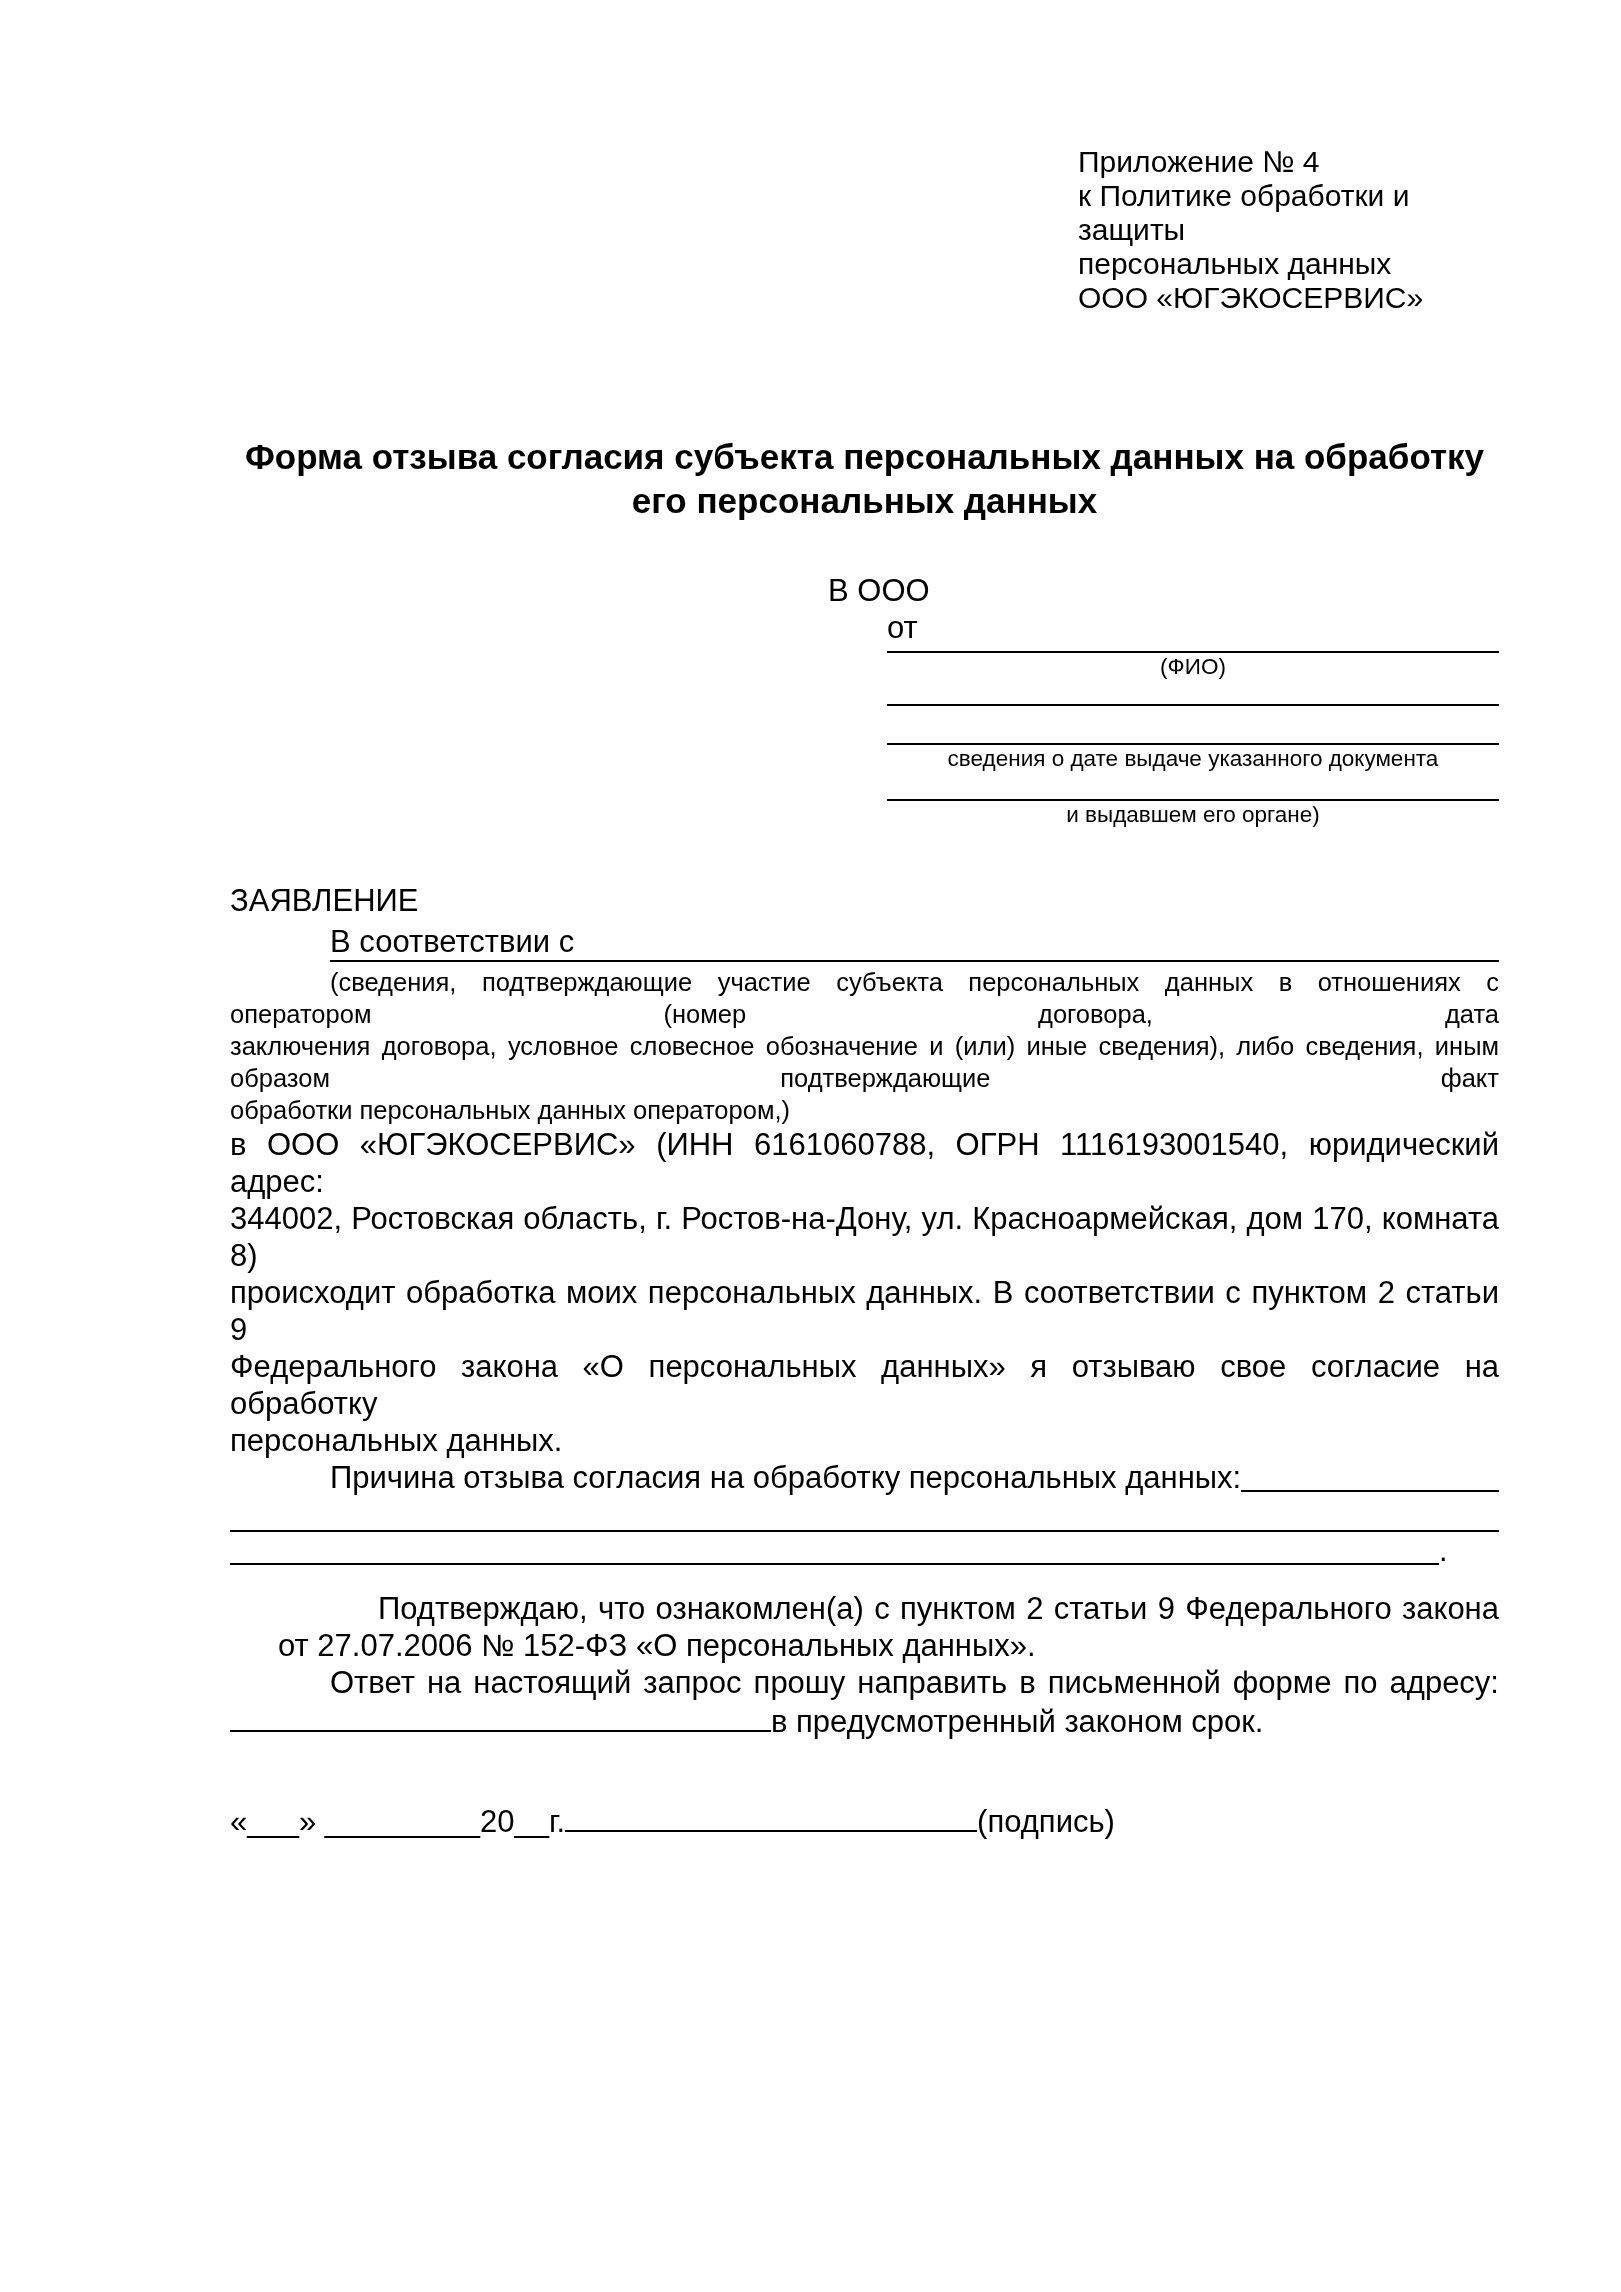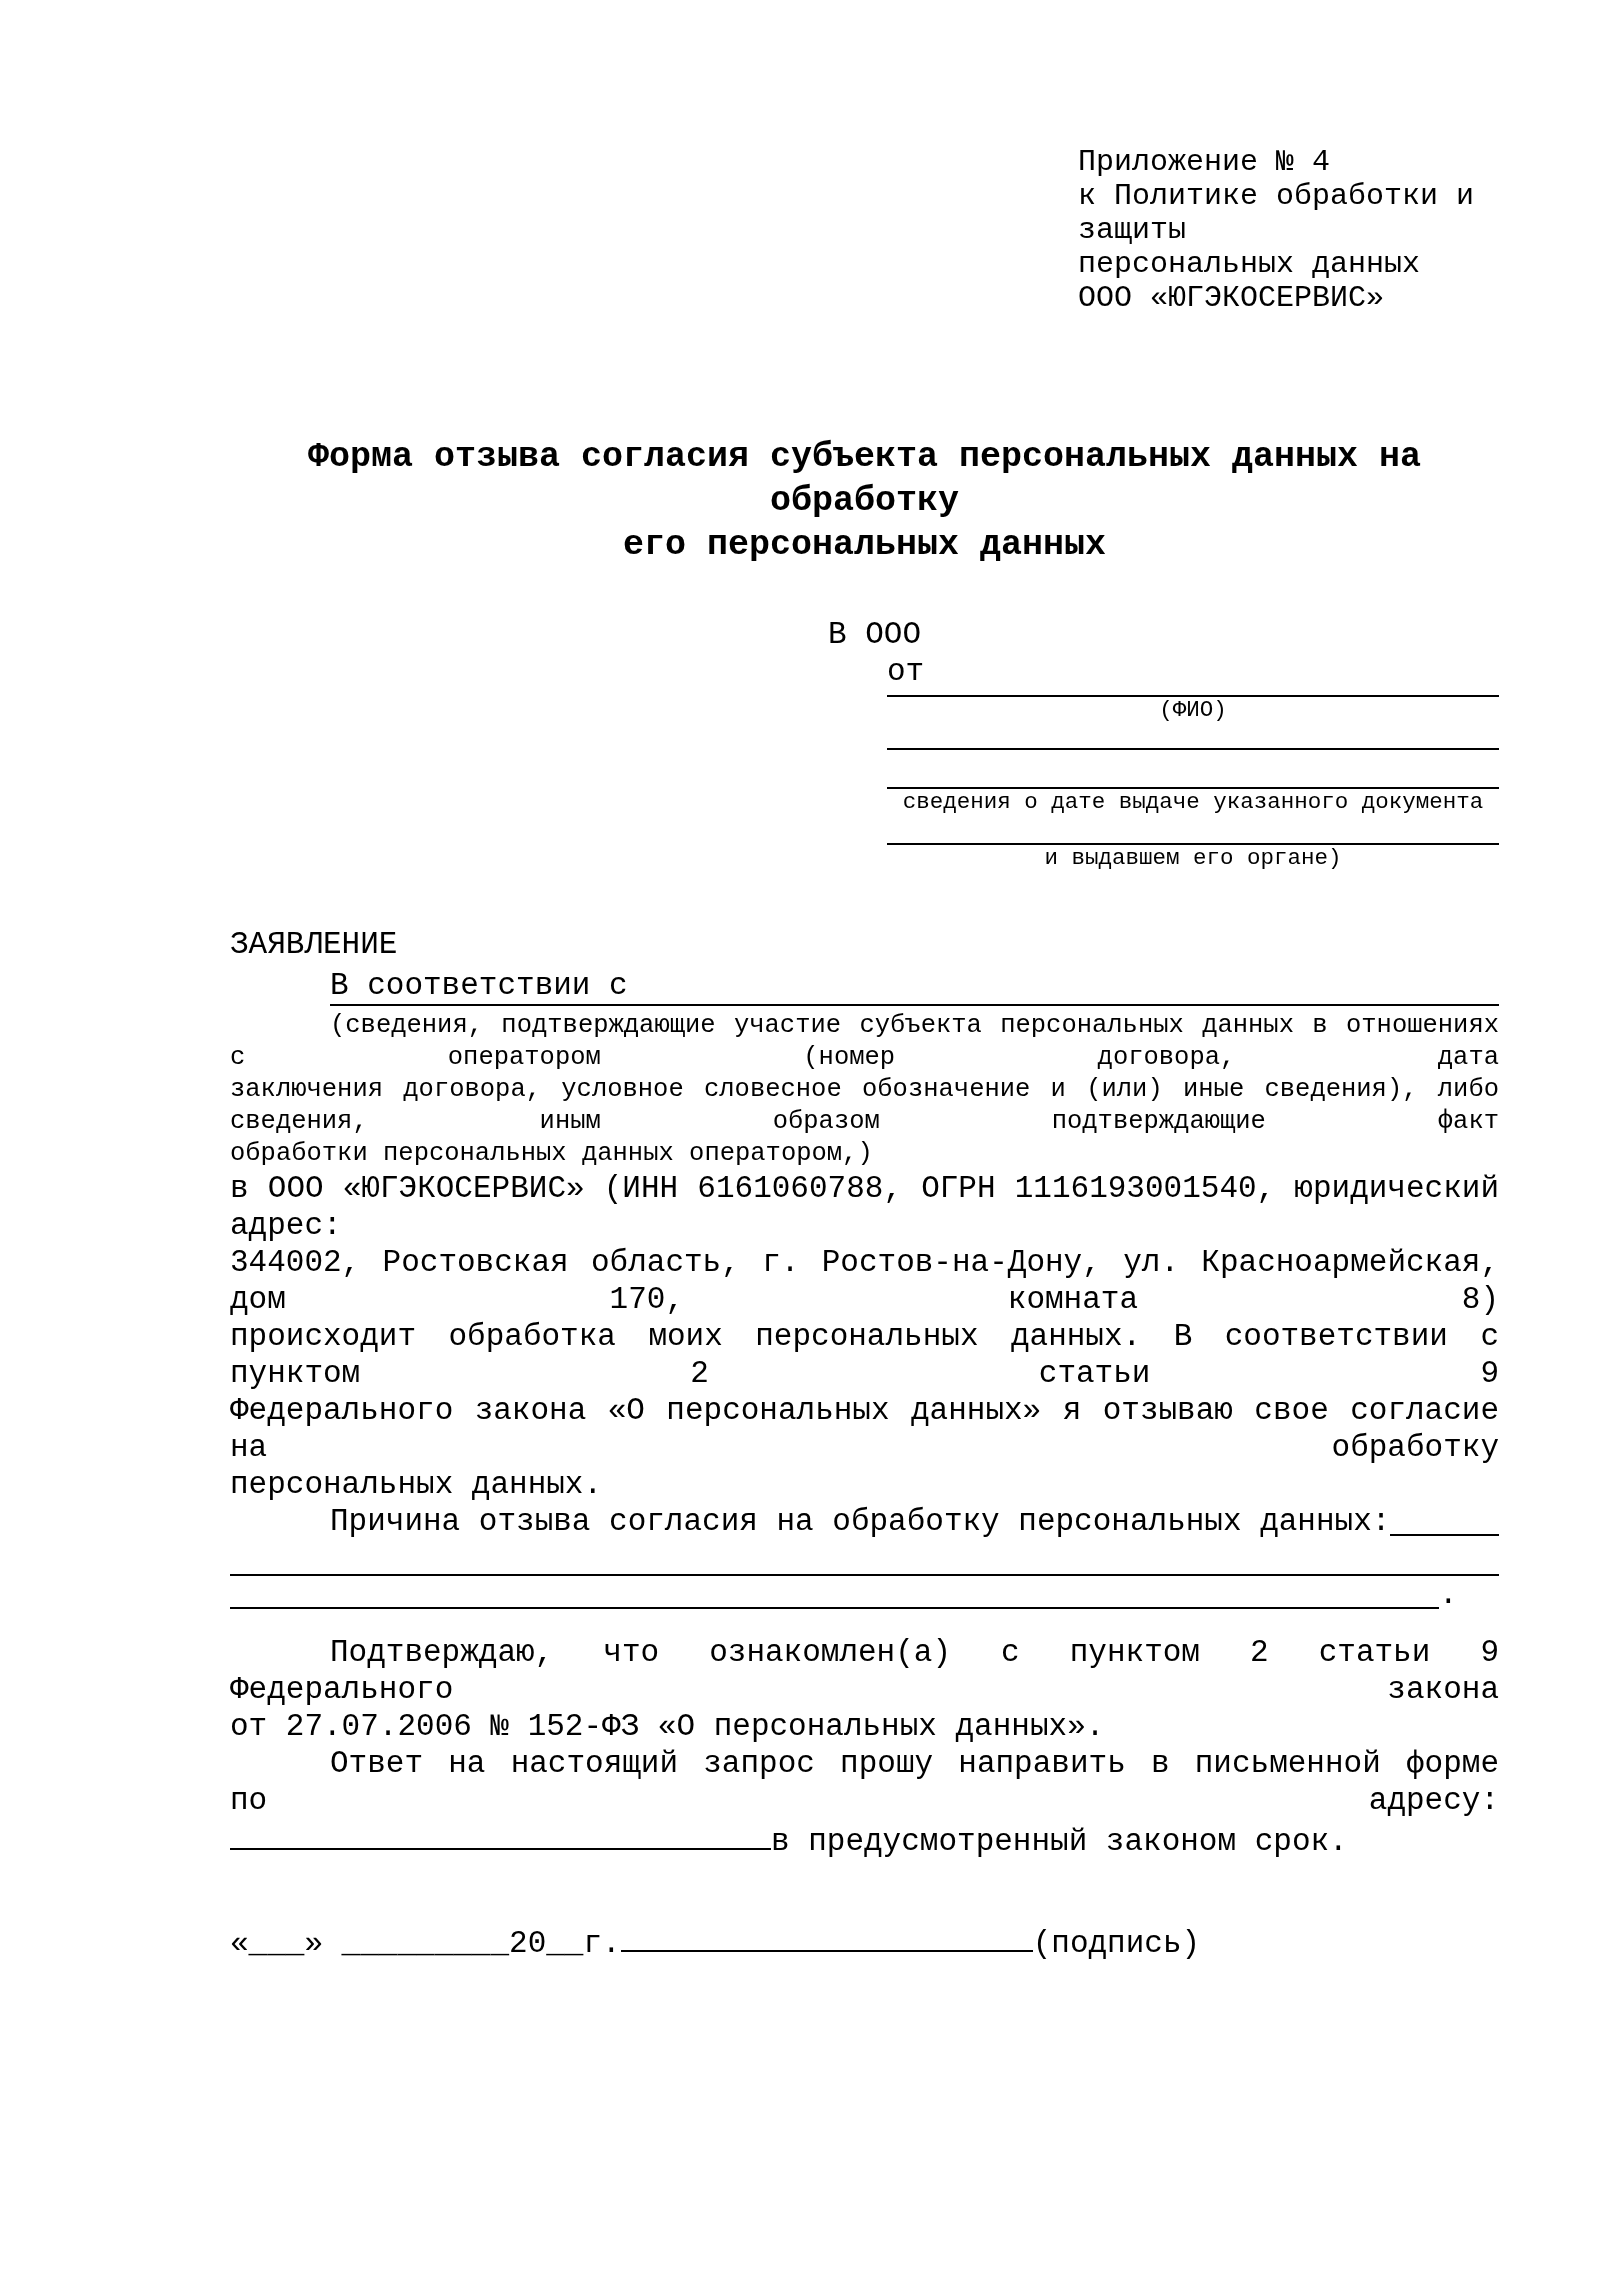--- a/index.html
+++ b/index.html
@@ -3,21 +3,21 @@
 <meta charset="utf-8">
 <style>
   html, body { margin: 0; padding: 0; background: #888; }
   .page {
     position: relative;
     width: 1621px;
     height: 2293px;
     margin: 0 auto;
     background: #ffffff;
     color: #000000;
-    font-family: Liberation Mono, monospace;
+    font-family: Liberation Sans, sans-serif;
     font-size: 31px;
     line-height: 37px;
     box-sizing: border-box;
     padding: 145px 122px 0 230px;
     overflow: hidden;
   }
 
   
   .doc-header {
     width: 421px;
@@ -69,21 +69,21 @@
 
   .fine {
     font-size: 25.5px;
     line-height: 32px;
   }
   .fine > div:first-child { text-indent: 100px; }
 
   .mljust > div { text-align: justify; text-align-last: justify; }
   .mljust > div:last-child { text-align: justify; text-align-last: left; }
 
-  .confirm-para { margin-top: 21.6px; }
+  .confirm-para { margin-top: 21.6px; margin-left: 48px; }
   .confirm-para > div:first-child { text-indent: 100px; }
 
   .jall {
     text-align: justify;
     text-align-last: justify;
     text-indent: 100px;
   }
 
   .blankline {
     border-bottom: 2.9px solid #000;

